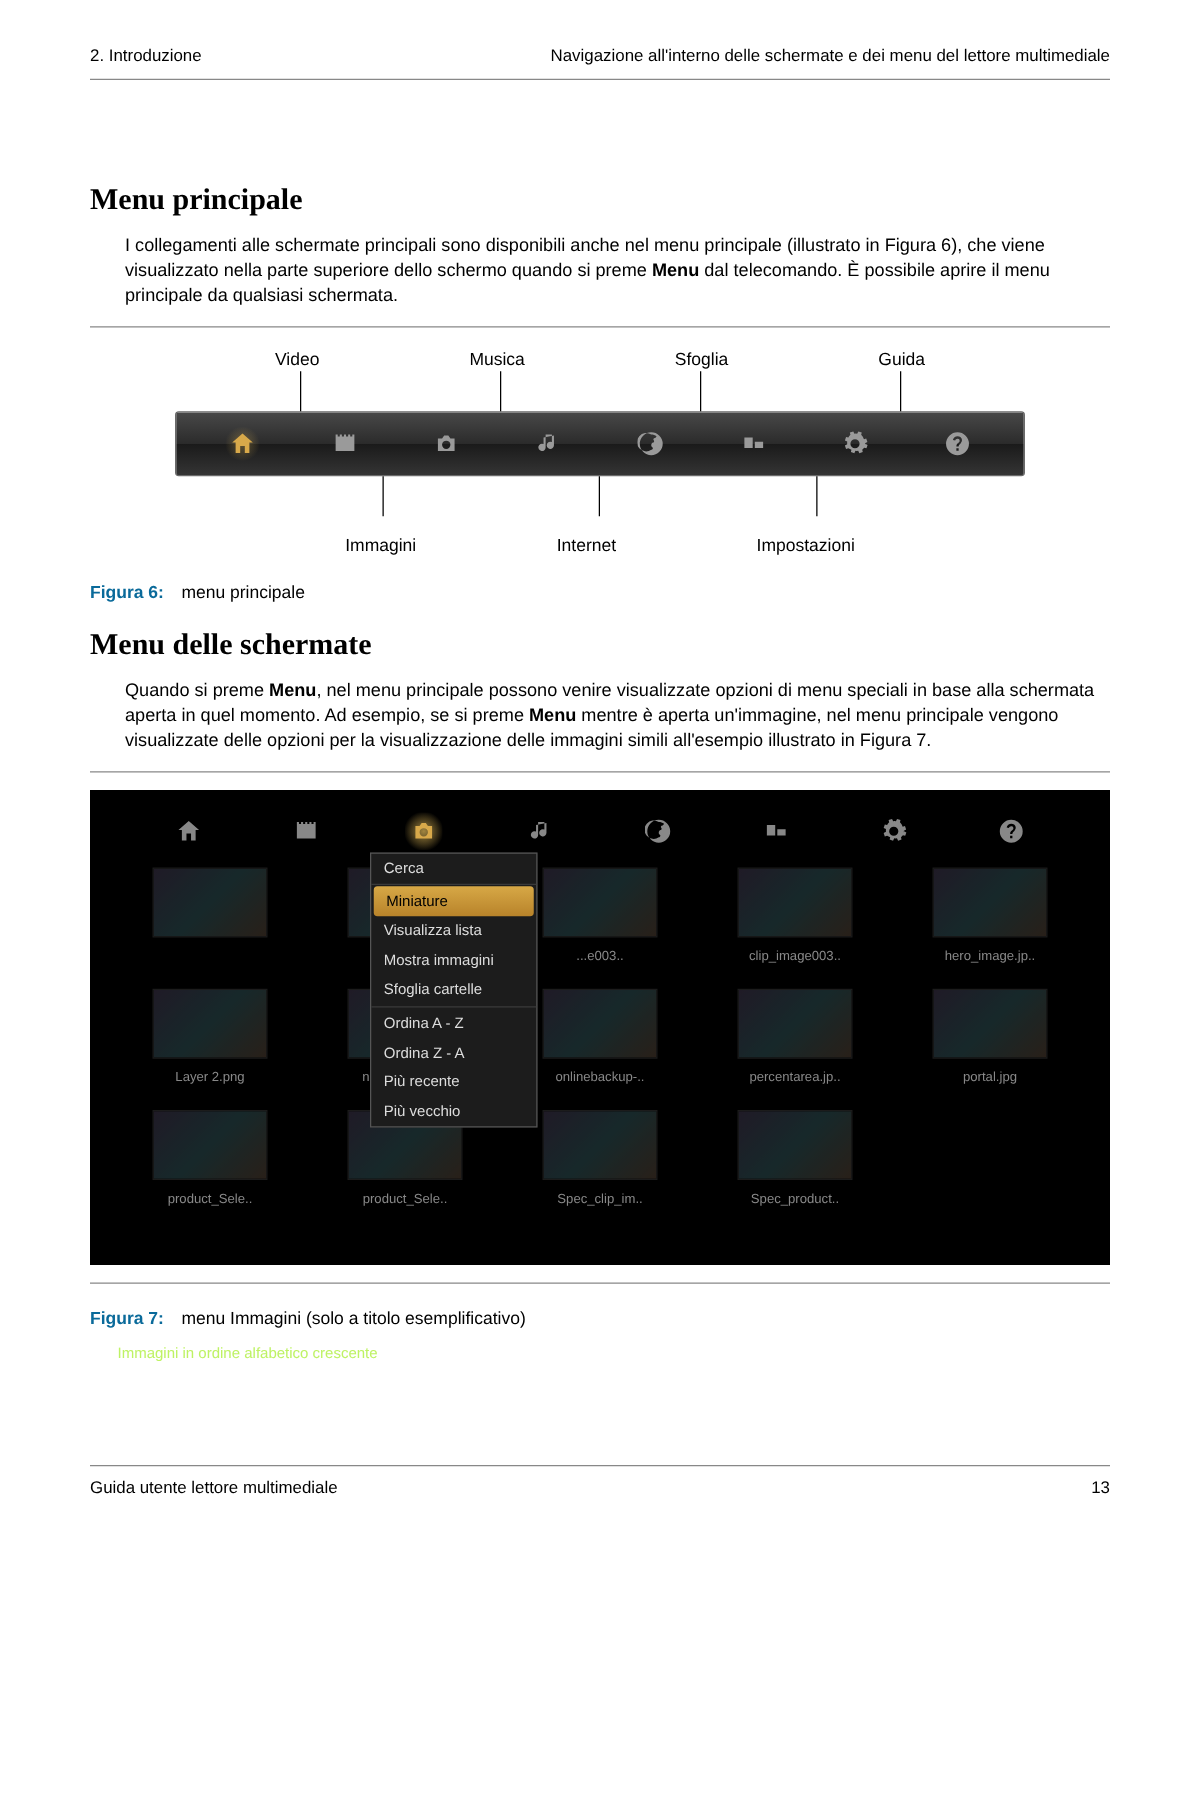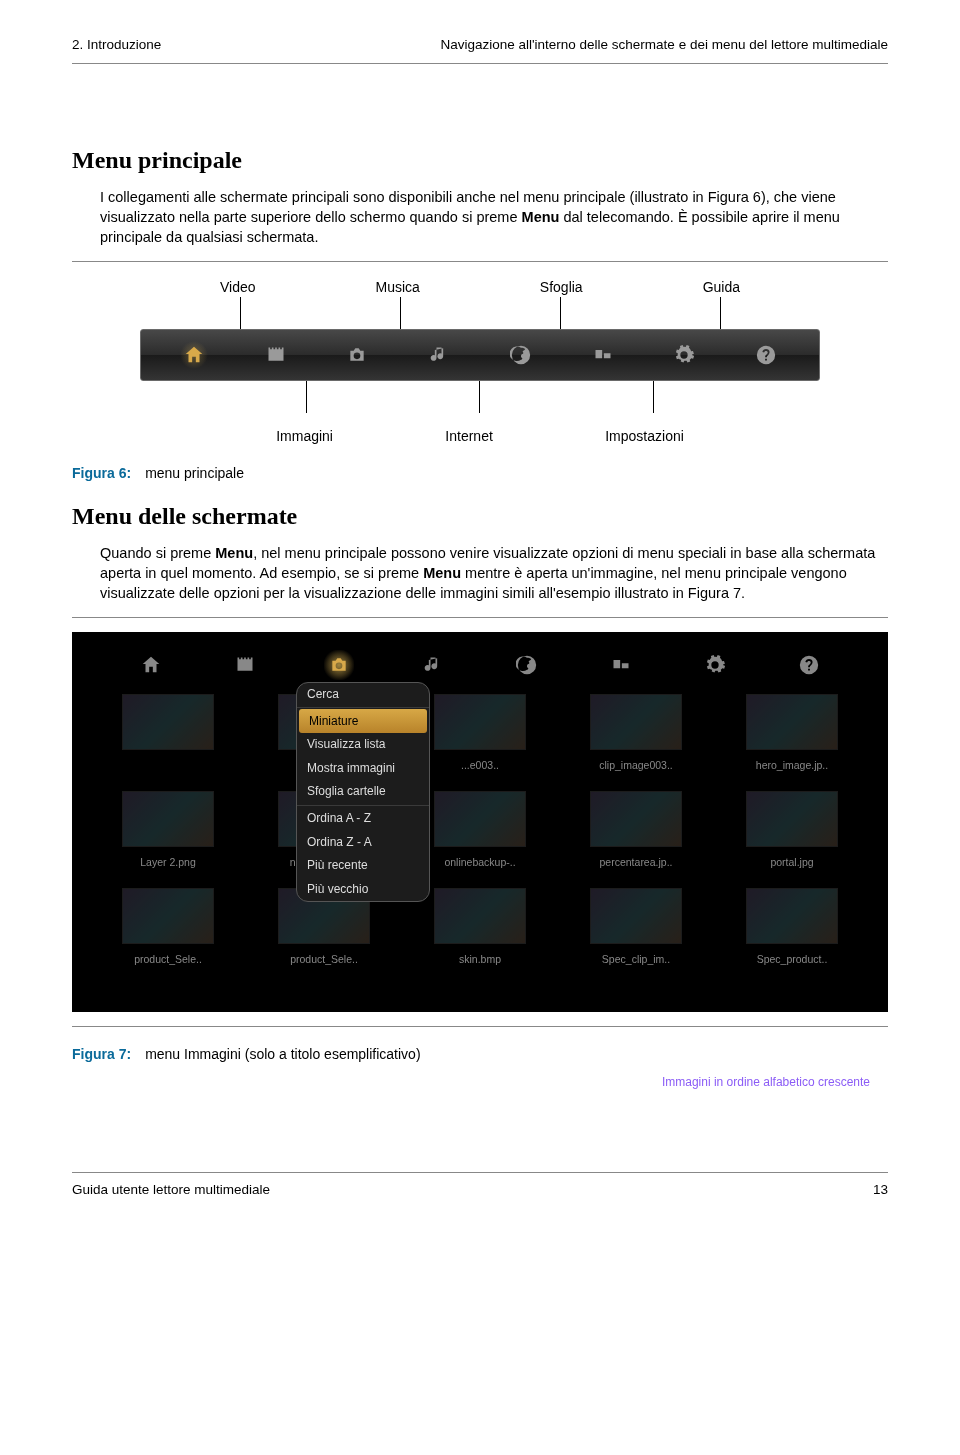--- a/index.html
+++ b/index.html
@@ -93,21 +93,21 @@
     background: radial-gradient(circle, rgba(230,190,90,0.7), rgba(230,190,90,0.25) 50%, transparent 75%);
     border-radius: 4px;
   }
   .ss2-icons .icon.active svg { fill: #d8a94a; }
   .dropdown {
     position: absolute;
     top: 50px;
     left: 224px;
     background: #1c1c1c;
     border: 1px solid #555;
-    border-radius: 12px;
+    border-radius: 0;
     width: 134px;
     font-size: 12px;
     color: #ddd;
     z-index: 2;
   }
   .dropdown .dd-item {
     padding: 3.5px 10px;
   }
   .dropdown .dd-item.hl {
     background: linear-gradient(#d7a846, #b8832a);
@@ -129,25 +129,24 @@
   .thumb .timg {
     width: 92px; height: 56px;
     background: linear-gradient(135deg, #3a3146, #2a4a4e, #4a3a2e);
     border: 1px solid #333;
     margin-bottom: 8px;
     opacity: 0.55;
   }
   .thumb .tlabel { white-space: nowrap; overflow: hidden; max-width: 96px; height: 13px; }
   .thumb.empty .timg { background: transparent; border: none; }
   .status-line {
-    color: #8b5cf6;
+    color: #bef264;
     font-size: 12px;
     margin-top: 6px;
     padding-left: 4px;
-    text-align: right;
   }
   .footer {
     display: flex;
     justify-content: space-between;
     border-top: 1px solid #888;
     padding-top: 8px;
     margin-top: 108px;
     font-size: 13.5px;
   }
 </style>
@@ -350,24 +349,20 @@
         <div class="timg"></div>
         <div class="tlabel">product_Sele..</div>
       </div>
     <div class="thumb">
         <div class="timg"></div>
         <div class="tlabel">product_Sele..</div>
       </div>
 
     <div class="thumb">
         <div class="timg"></div>
-        <div class="tlabel">skin.bmp</div>
-      </div>
-    <div class="thumb">
-        <div class="timg"></div>
         <div class="tlabel">Spec_clip_im..</div>
       </div>
     <div class="thumb">
         <div class="timg"></div>
         <div class="tlabel">Spec_product..</div>
       </div>
     <div class="thumb empty">
         <div class="timg"></div>
         <div class="tlabel"></div>
       </div>

